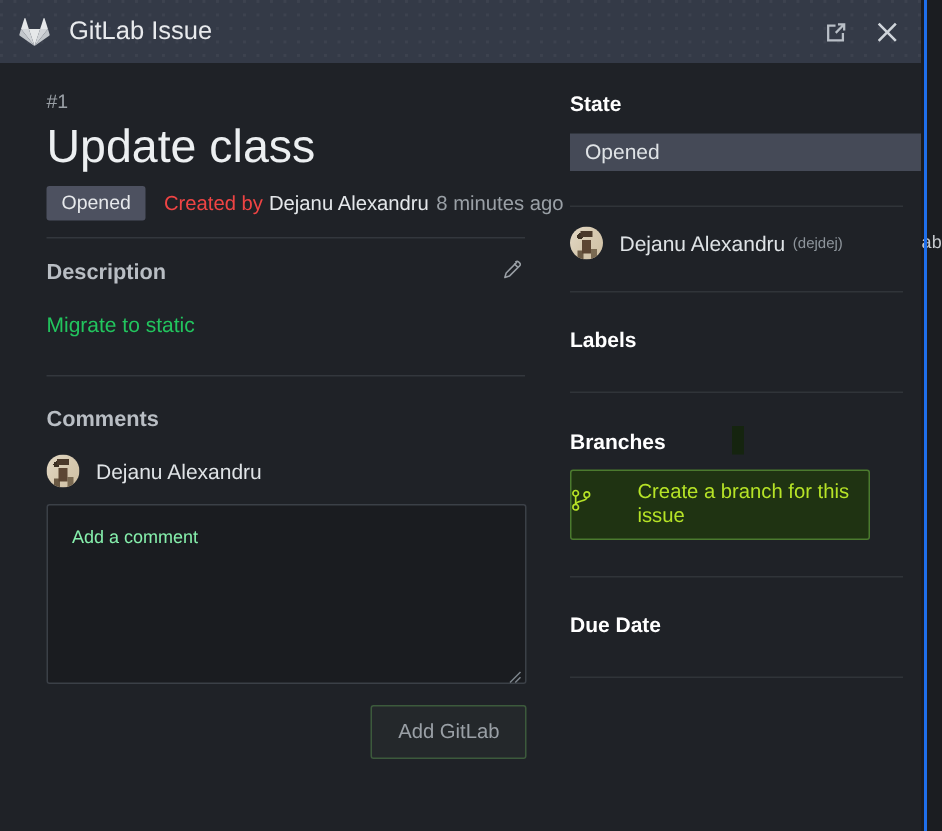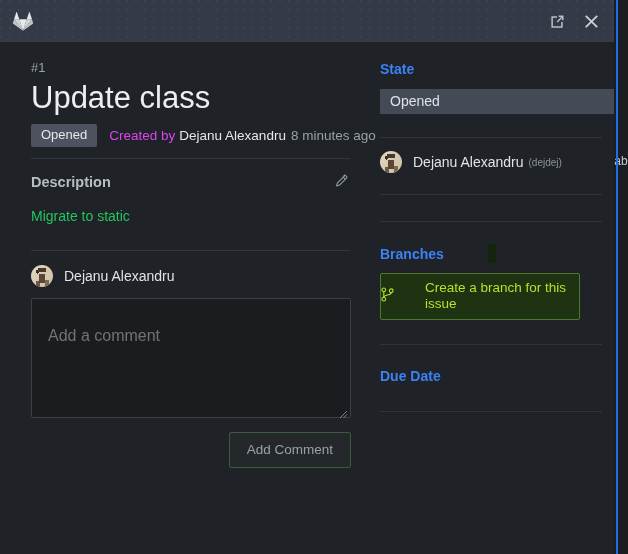--- a/index.html
+++ b/index.html
@@ -125,21 +125,21 @@
     background: #4d5160;
     color: #e6e8eb;
     font-size: 13px;
     padding: 4px 10px 5px;
     border-radius: 2px;
     line-height: 14px;
   }
   #created-by-label {
     margin-left: 12px;
     font-size: 13.5px;
-    color: #d946ef;
+    color: #ef4444;
   }
   #created-by-name {
     margin-left: 4px;
     font-size: 13.5px;
     color: #e4e7ea;
   }
   #created-time {
     margin-left: 5px;
     font-size: 13.5px;
     color: #9aa0a6;
@@ -220,23 +220,23 @@
     height: 120px;
     background: #1a1c20;
     border: 1px solid #3b4047;
     border-radius: 2px;
     box-sizing: border-box;
     position: relative;
     cursor: text;
   }
   #comment-placeholder {
     position: absolute;
-    left: 16px; top: 28px;
-    font-size: 16px;
-    color: #737373;
+    left: 16px; top: 14px;
+    font-size: 12px;
+    color: #86efac;
   }
   #resize-grip {
     position: absolute;
     right: 2px; bottom: 2px;
     width: 10px; height: 10px;
     pointer-events: none;
   }
   #comment-actions {
     margin-top: 14px;
     width: 320px;
@@ -252,21 +252,21 @@
     border-radius: 2px;
     cursor: pointer;
     font-family: "Liberation Sans", sans-serif;
     line-height: 16px;
   }
 
   
   .side-section { padding-right: 0; }
   .side-label {
     font-size: 14px;
-    color: #3b82f6;
+    color: #ffffff;
     font-weight: bold;
     line-height: 18px;
   }
   #state-select {
     margin-top: 11px;
     height: 25px;
     background: #454a57;
     color: #dfe3e6;
     font-size: 14px;
     line-height: 25px;
@@ -357,20 +357,21 @@
       <svg width="22" height="22" viewBox="0 0 24 24" aria-hidden="true">
         <path d="M12 22.5 7.9 10.2h8.2L12 22.5z" fill="#e6e8ea"></path>
         <path d="M12 22.5 7.9 10.2H2.2L12 22.5z" fill="#d2d5d9"></path>
         <path d="M2.2 10.2 1 14.1c-.11.35.02.73.32.94L12 22.5 2.2 10.2z" fill="#c2c6cb"></path>
         <path d="M2.2 10.2h5.7L5.45 2.6c-.13-.38-.67-.38-.8 0L2.2 10.2z" fill="#e6e8ea"></path>
         <path d="M12 22.5l4.1-12.3h5.7L12 22.5z" fill="#d2d5d9"></path>
         <path d="M21.8 10.2 23 14.1c.11.35-.02.73-.32.94L12 22.5l9.8-12.3z" fill="#c2c6cb"></path>
         <path d="M21.8 10.2h-5.7l2.45-7.6c.13-.38.67-.38.8 0l2.45 7.6z" fill="#e6e8ea"></path>
       </svg>
     </span>
+    <span id="titlebar-title">GitLab Issue</span>
     <span class="titlebar-spacer"></span>
     <span class="title-btn">
       <span>
         <svg width="17" height="17" viewBox="0 0 18 18" aria-hidden="true">
           <path d="M2.5 3.5h6v1.6H4.1v8.8h8.8V9.5h1.6v6h-12v-12z" fill="#b9bfc7"></path>
           <path d="M10.2 2.6h5.2v5.2h-1.6V5.3L9.2 10 8.1 8.9l4.6-4.7h-2.5V2.6z" fill="#b9bfc7"></path>
         </svg>
       </span>
     </span>
     <span class="title-btn">
@@ -405,57 +406,61 @@
             <svg width="15" height="15" viewBox="0 0 16 16" aria-hidden="true">
               <path d="M11.6 1.6a1.3 1.3 0 0 1 1.85 0l.95.95a1.3 1.3 0 0 1 0 1.85l-7.4 7.4-3.2.95.95-3.2 7.4-7.4z" fill="none" stroke="#9aa0a6" stroke-width="1.1" stroke-linejoin="round"></path>
               <path d="M10.4 2.9l2.7 2.7" stroke="#9aa0a6" stroke-width="1.1"></path>
             </svg>
           </span>
         </span>
       </div>
       <div id="description-text">Migrate to static</div>
       <div class="divider" id="desc-divider"></div>
 
+      <div class="section-label" id="comments-label">Comments</div>
 
       <div id="comment-author-row">
         <span class="avatar"></span>
         <span id="comment-author-name">Dejanu Alexandru</span>
       </div>
 
       <div id="comment-box">
         <span id="comment-placeholder">Add a comment</span>
         <span id="resize-grip">
           <svg width="10" height="10" viewBox="0 0 10 10" aria-hidden="true">
             <path d="M9 2 2 9M9 5.5 5.5 9" stroke="#7d848b" stroke-width="1"></path>
           </svg>
         </span>
       </div>
 
       <div id="comment-actions">
-        <button id="add-comment-btn">Add Comment</button>
+        <button id="add-comment-btn">Add GitLab</button>
       </div>
     </div>
 
     <div id="right-col">
 
       <div class="side-section">
         <div class="side-label">State</div>
         <div id="state-select">Opened</div>
       </div>
       <div class="side-divider" id="state-divider"></div>
 
       <div class="side-section">
         <div id="assignee-row">
           <span class="avatar"></span>
           <span id="assignee-name">Dejanu Alexandru</span>
           <span id="assignee-handle">(dejdej)</span>
         </div>
       </div>
       <div class="side-divider" id="assignee-divider"></div>
 
+      <div class="side-section">
+        <div class="side-label" id="labels-label">Labels</div>
+      </div>
       <div class="side-divider" id="labels-divider"></div>
 
       <div class="side-section">
         <div id="branches-row">
           <span class="side-label">Branches</span>
           <span id="branch-marker"></span>
         </div>
         <div id="create-branch-btn">
           <span>
             <svg width="13" height="15" viewBox="0 0 14 16" aria-hidden="true">

